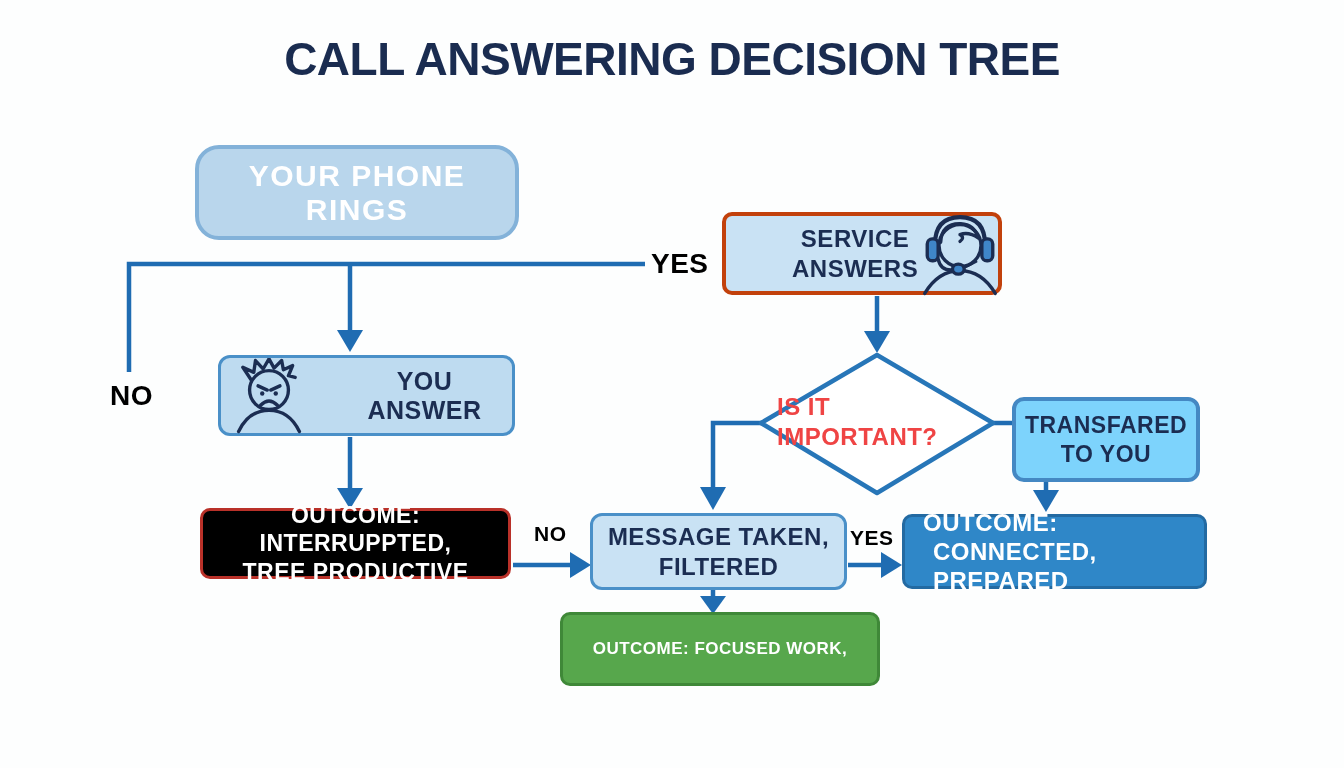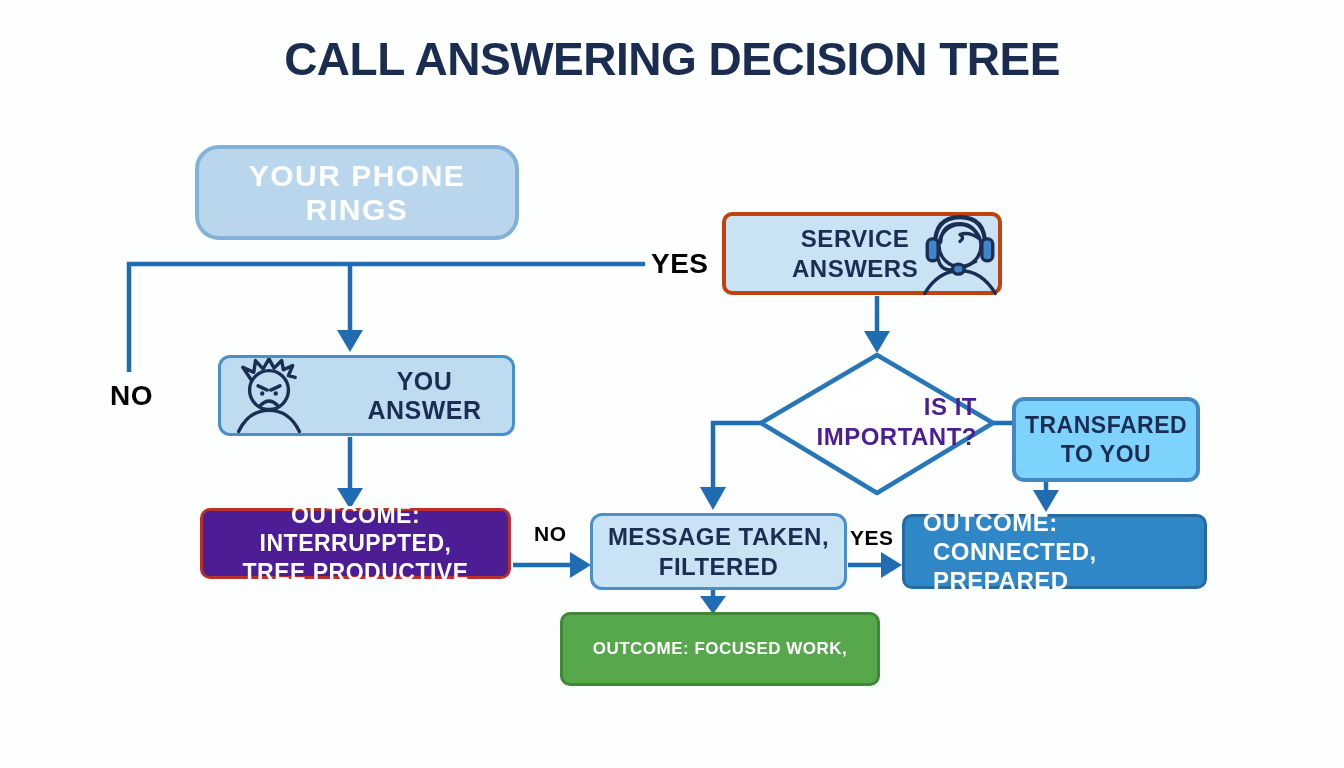--- a/index.html
+++ b/index.html
@@ -36,31 +36,31 @@
   .service-answers .lines{flex:0 0 auto;}
   .you-answer{
     left:200px;top:355px;width:297px;height:81px;
     background:#bedbf0;border:3px solid #4a90c8;border-radius:12px;
     color:#1b2d52;font-size:25px;
     justify-content:flex-start;padding:0 10px;gap:40px;margin-left:18px;
   }
   .you-answer .label-single{flex:1;text-align:center;letter-spacing:0.5px;}
   .diamond-text{
     position:absolute;left:777px;top:392px;width:200px;
-    color:#4c1d95;font-size:24px;font-weight:bold;text-align:right;line-height:1.25;
+    color:#ef4444;font-size:24px;font-weight:bold;text-align:left;line-height:1.25;
     letter-spacing:0.5px;
   }
   .transfared{
     left:1012px;top:397px;width:188px;height:85px;
     background:#7dd3fc;border:4px solid #4488c3;border-radius:12px;
     color:#1b2d52;font-size:23px;
   }
   .outcome-red{
     left:200px;top:508px;width:311px;height:71px;
-    background:#4c1d95;border:3px solid #b93129;border-radius:10px;
+    background:#000000;border:3px solid #b93129;border-radius:10px;
     color:#ffffff;font-size:23px;line-height:1.3;
   }
   .message-taken{
     left:590px;top:513px;width:257px;height:77px;
     background:#c9e2f4;border:3px solid #4a90c8;border-radius:12px;
     color:#1b2d52;font-size:24px;
   }
   .outcome-blue{
     left:902px;top:514px;width:305px;height:75px;
     background:#2f87c8;border:3px solid #236aa2;border-radius:10px;

